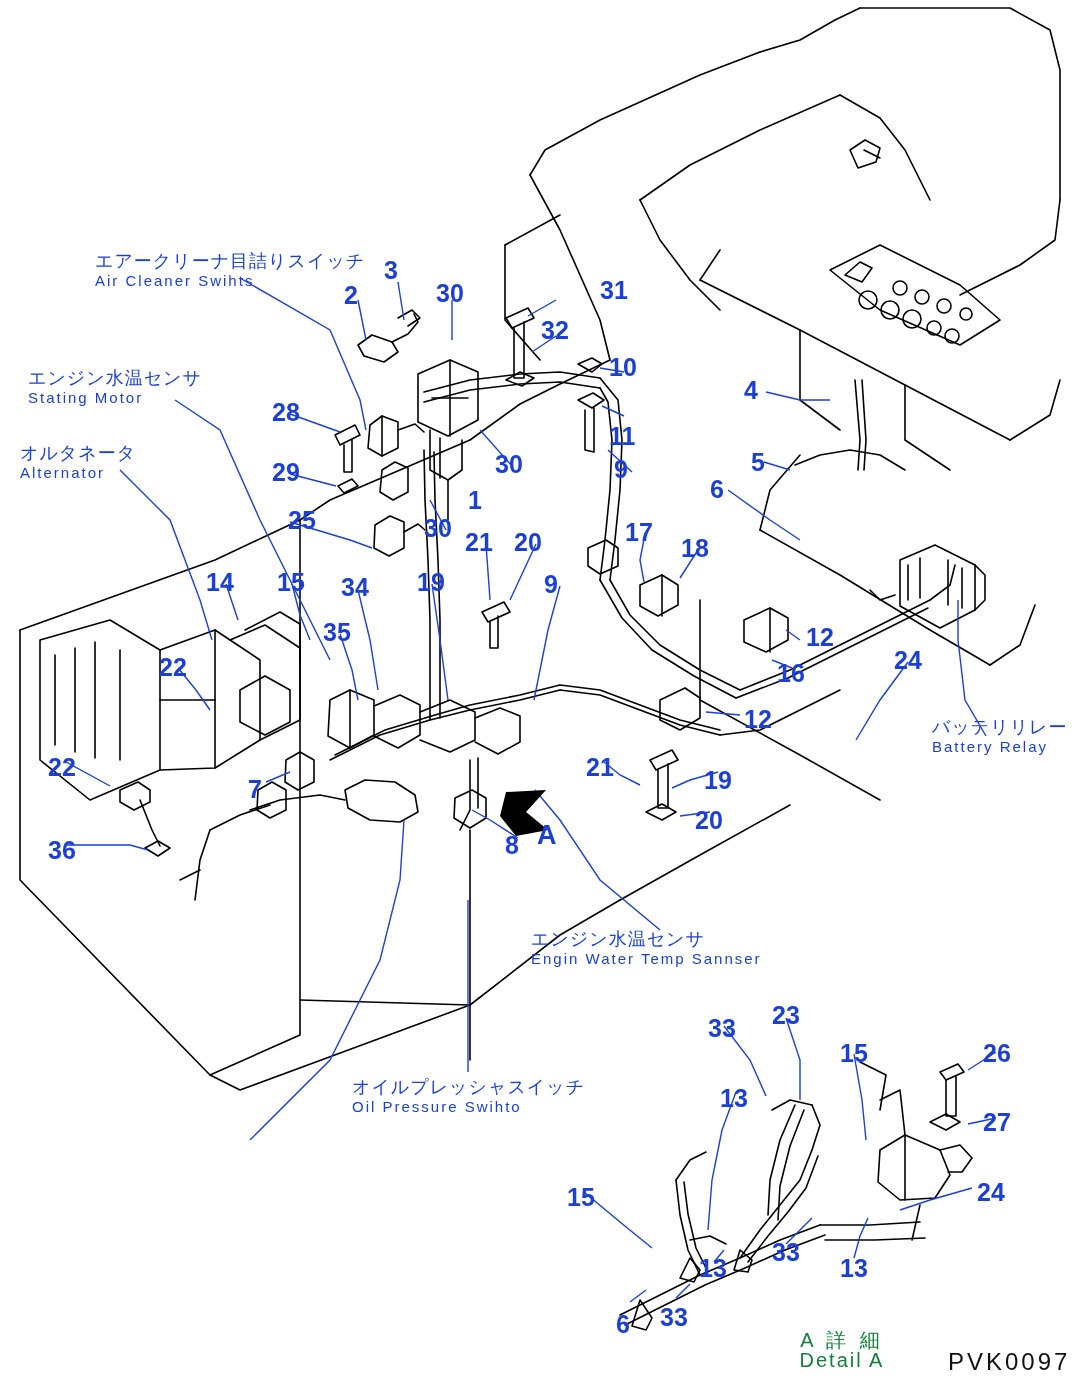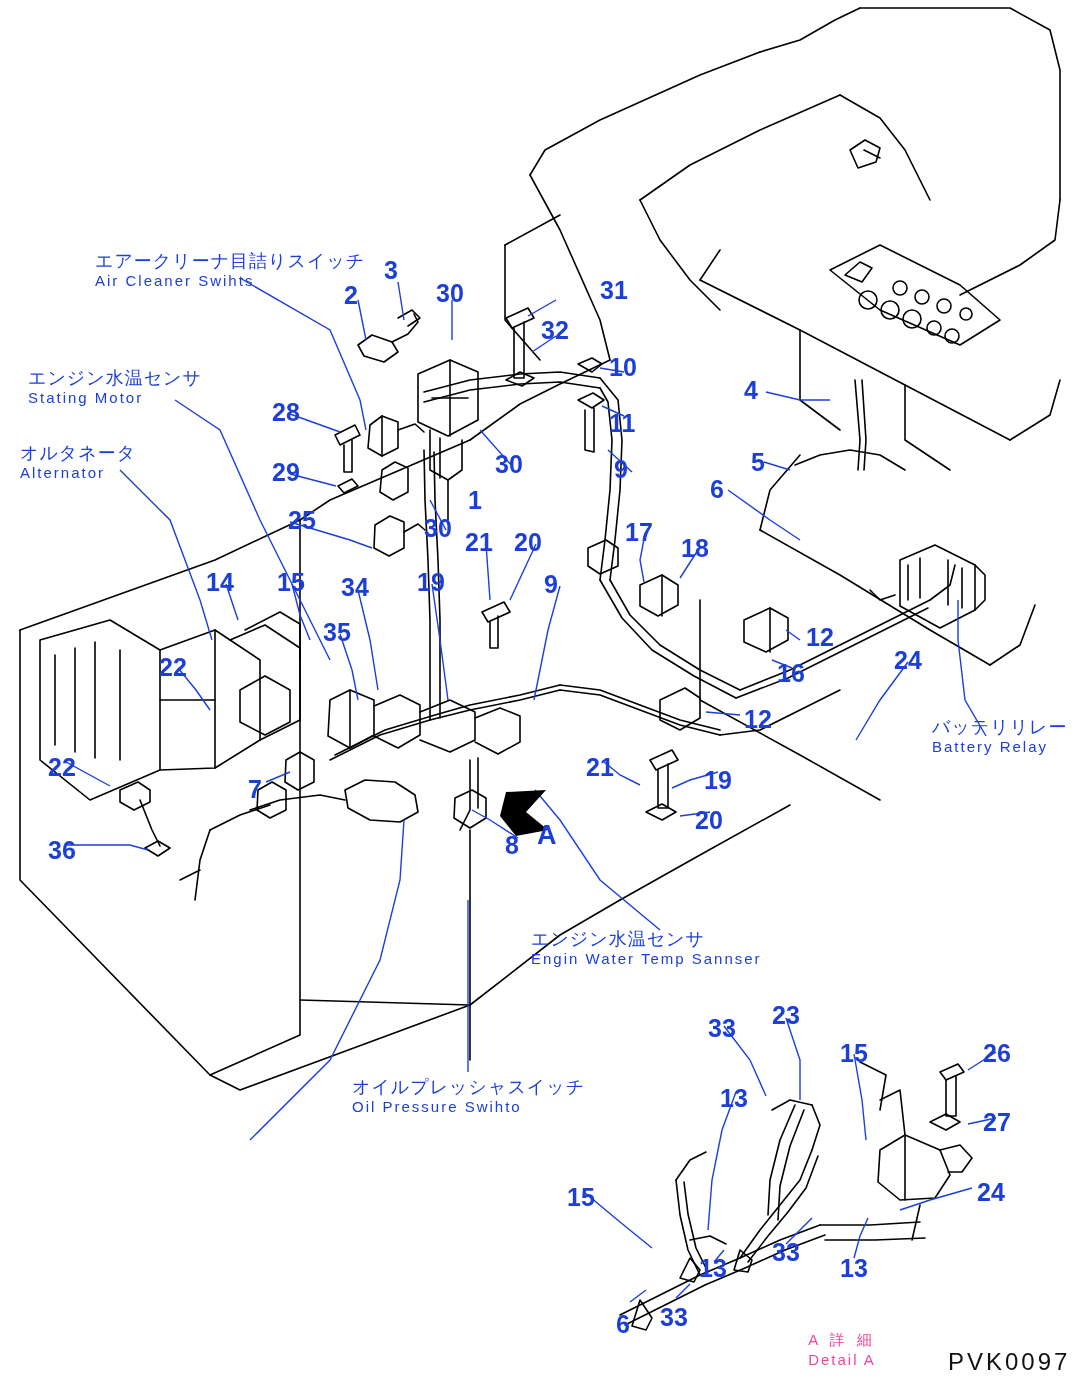--- a/index.html
+++ b/index.html
@@ -35,22 +35,22 @@
   .footer-code{
     position:absolute;
     color:#111;
     font-size:24px;
     letter-spacing:3px;
     font-family:"Liberation Sans", sans-serif;
     font-weight:normal;
   }
   .detail-cap{
     position:absolute;
-    color:#ec4899;
-    font-size:15px;
+    color:#15803d;
+    font-size:20px;
     line-height:20px;
     text-align:center;
     letter-spacing:2px;
     font-family:"Liberation Sans", sans-serif;
   }
   .detail-cap .jp{letter-spacing:4px;}
   .sec-letter{
     position:absolute;
     color:#1c3fd8;
     font-weight:bold;
@@ -357,21 +357,21 @@
   </div>
 
   <div class="footer-code" style="left:948px;top:1348px;">PVK0097</div>
 
   <div class="callout" style="left:384px;top:258px;">3</div>
   <div class="callout" style="left:344px;top:283px;">2</div>
   <div class="callout" style="left:436px;top:281px;">30</div>
   <div class="callout" style="left:564px;top:278px;margin-left:36px;">31</div>
   <div class="callout" style="left:541px;top:318px;">32</div>
   <div class="callout" style="left:609px;top:355px;">10</div>
-  <div class="callout" style="left:609px;top:411px;">11</div>
+  <div class="callout" style="left:609px;top:424px;">11</div>
   <div class="callout" style="left:744px;top:378px;">4</div>
   <div class="callout" style="left:272px;top:400px;">28</div>
   <div class="callout" style="left:272px;top:460px;">29</div>
   <div class="callout" style="left:495px;top:452px;">30</div>
   <div class="callout" style="left:614px;top:457px;">9</div>
   <div class="callout" style="left:751px;top:450px;">5</div>
   <div class="callout" style="left:710px;top:477px;">6</div>
   <div class="callout" style="left:288px;top:508px;">25</div>
   <div class="callout" style="left:468px;top:488px;">1</div>
   <div class="callout" style="left:424px;top:516px;">30</div>

